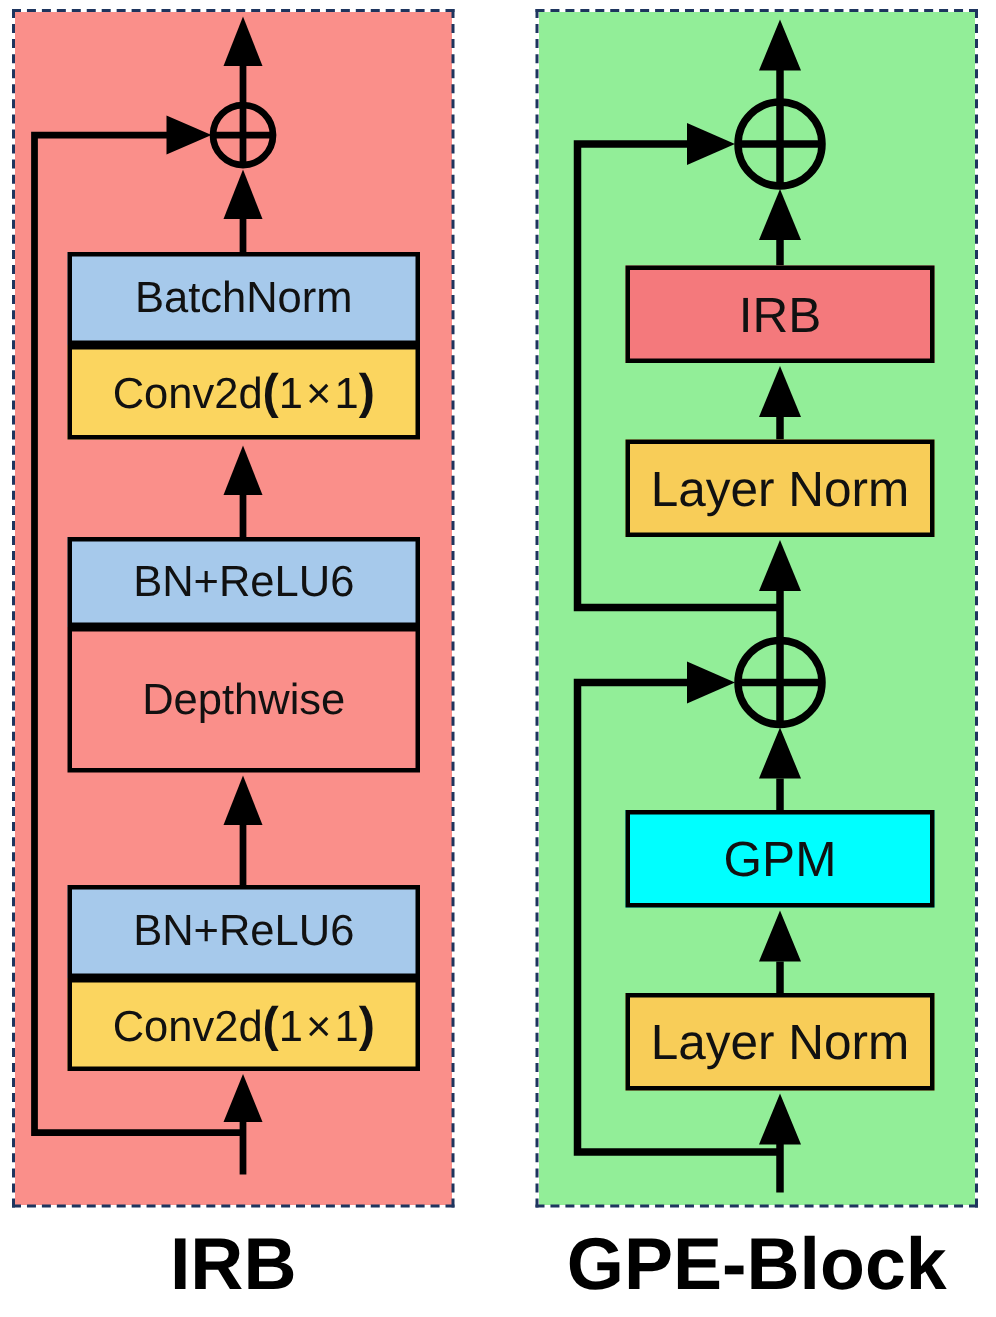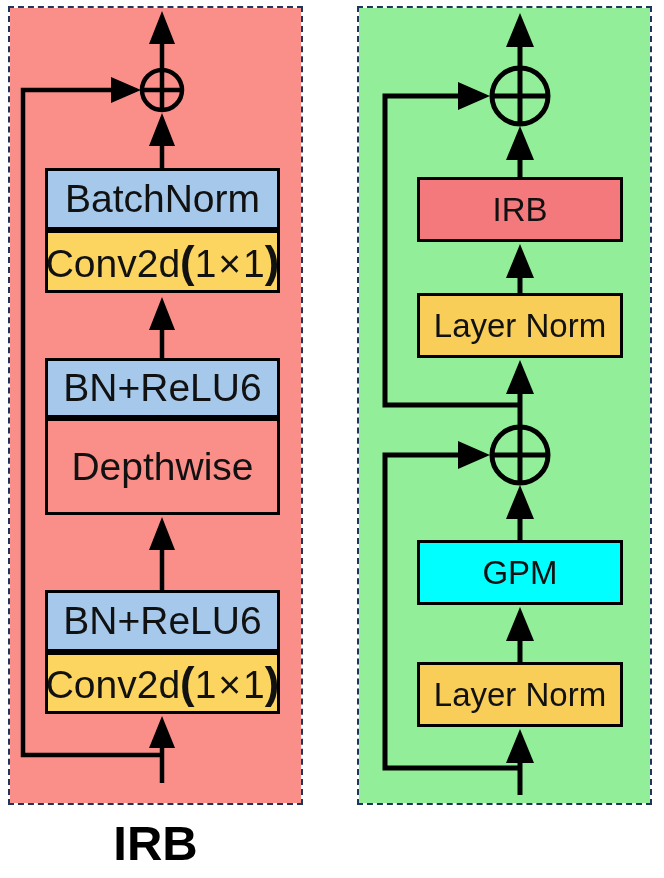--- a/index.html
+++ b/index.html
@@ -39,21 +39,21 @@
   .box {
     position: absolute;
     box-sizing: border-box;
     border: 3px solid #000000;
     display: flex;
     align-items: center;
     justify-content: center;
     text-align: center;
     white-space: nowrap;
   }
-  .lbox { left: 45px;  width: 235px; font-size: 39px; }
+  .lbox { left: 45px;  width: 235px; font-size: 29px; }
   .rbox { left: 417px; width: 206px; font-size: 33px; }
   .col  { flex-direction: column; line-height: 44px; }
   .paren { font-weight: 700; font-size: 1.12em; }
   .bnum  { font-weight: 700; }
   .times { padding: 0 2px; }
 
   .caption {
     position: absolute;
     top: 812px;
     width: 295px;
@@ -148,14 +148,15 @@
     <span>Layer Norm</span>
   </div>
   <div class="box rbox" style="top: 540px; height: 65px; background-color: rgb(0, 255, 255);">
     <span>GPM</span>
   </div>
   <div class="box rbox" style="top: 662px; height: 65px; background-color: rgb(248, 205, 88);">
     <span>Layer Norm</span>
   </div>
 
   <div class="caption caption-left">IRB</div>
+  <div class="caption caption-right">GPE-Block</div>
 
 </div>
 
 </body></html>

